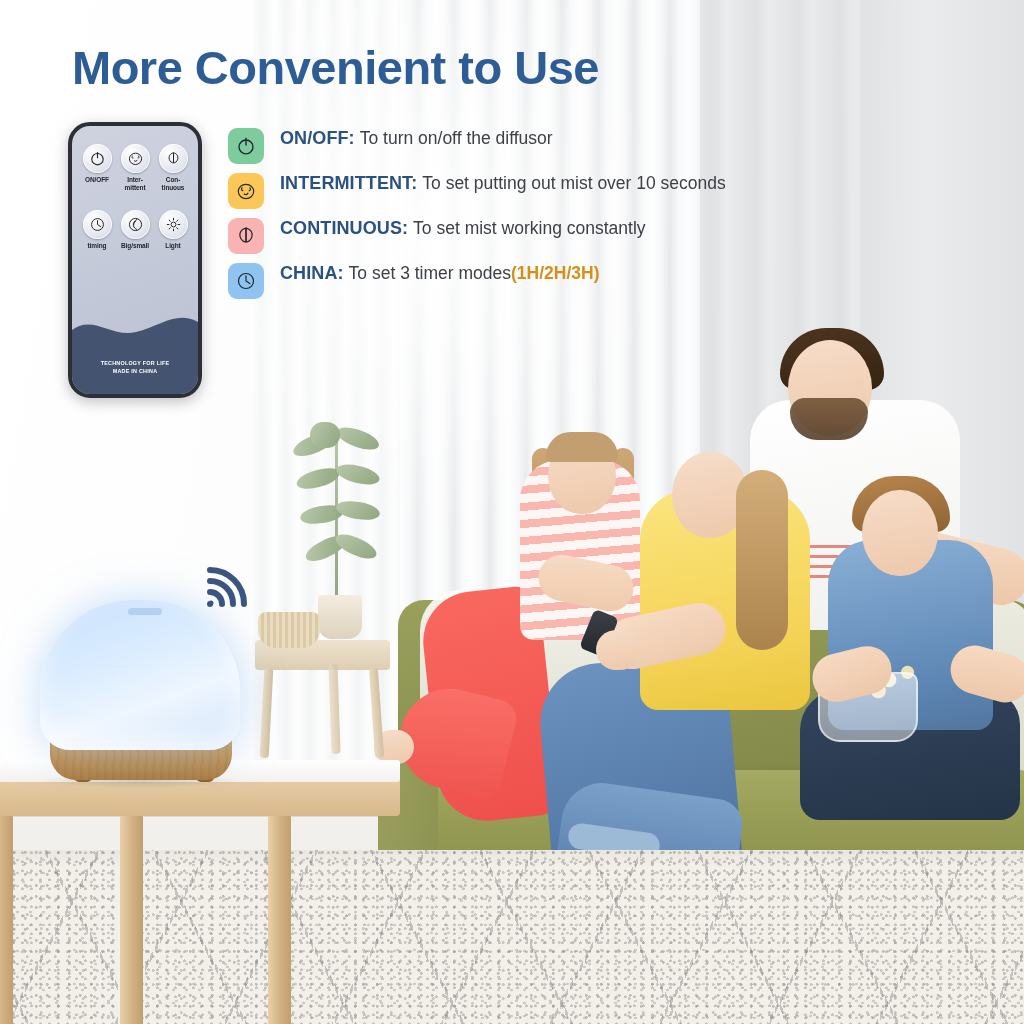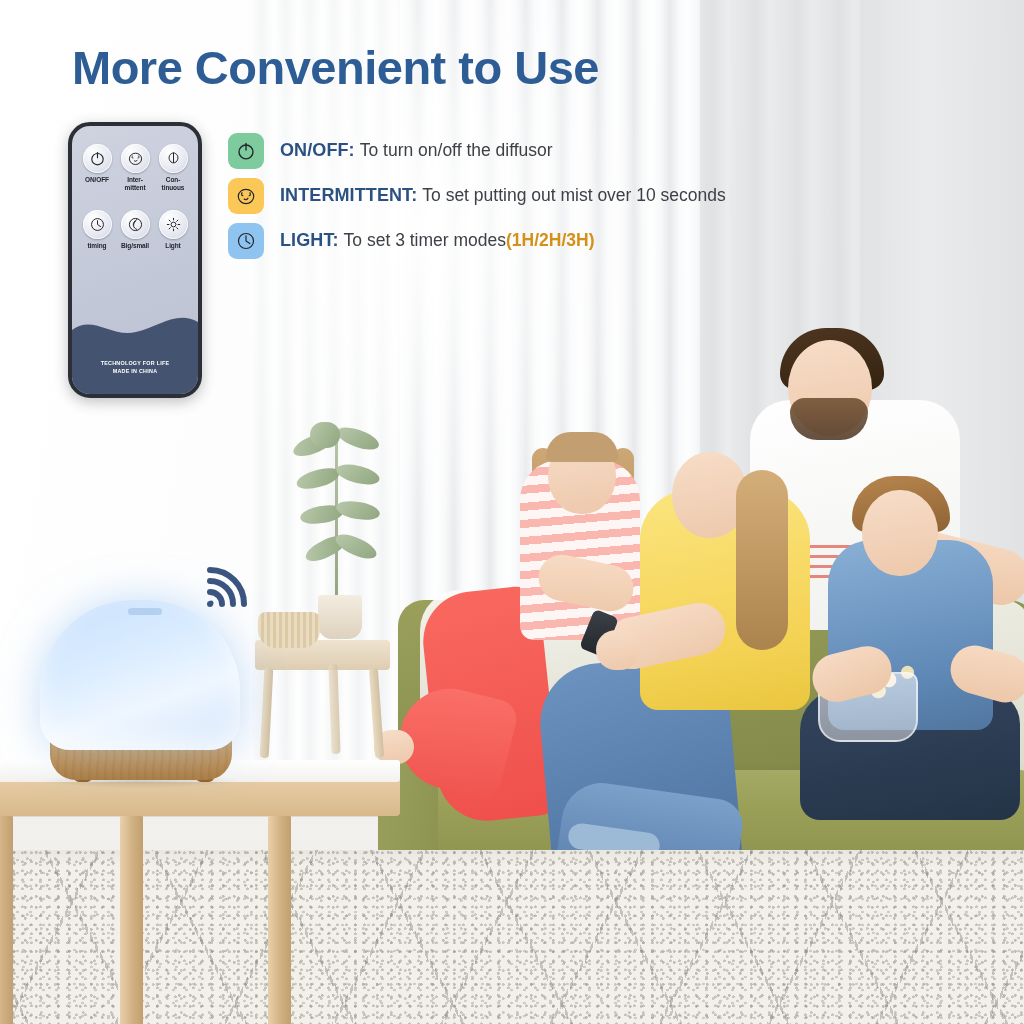--- a/index.html
+++ b/index.html
@@ -282,21 +282,21 @@
   
   #headline {
     position:absolute; left:72px; top:40px;
     font-size:47px; font-weight:bold; letter-spacing:-.5px;
     color:#2e5d96;
     text-shadow:0 1px 2px rgba(255,255,255,.6);
   }
 
   
   #features { position:absolute; left:228px; top:128px; width:700px; }
-  .feature { display:flex; align-items:center; height:45px; }
+  .feature { display:flex; height:45px; }
   .badge {
     width:36px; height:36px; flex:0 0 36px; border-radius:9px;
     display:flex; align-items:center; justify-content:center;
     margin-right:16px;
   }
   .ftext { font-size:17.5px; color:#3d4147; white-space:nowrap; }
   .fname { font-weight:bold; color:#2b5183; font-size:18px; letter-spacing:.1px; }
   .fdesc { margin-left:5px; }
   .fhl { color:#d49017; font-weight:bold; }
 </style>
@@ -542,27 +542,38 @@
         <path d="M8 8 c-1.6 2 -0.6 4.2 1 3.4"></path>
         <path d="M16 8 c1.6 2 0.6 4.2 -1 3.4"></path>
         <path d="M9.6 15 c2 1.8 3.8 1.2 4.8 -1"></path>
       </svg>
     </div>
     <div class="ftext">
       <span class="fname">INTERMITTENT:</span><span class="fdesc">To set putting out mist over 10 seconds</span>
     </div>
   </div>
 
+  <div class="feature">
+    <div class="badge" style="background:#f9b3b3">
+      <svg width="22" height="22" viewBox="0 0 24 24" fill="none" stroke="#22252c" stroke-width="1.3">
+        <path d="M12 3.4 c-5.4 1 -7.6 5.4 -6.4 9.6 c0.9 3.6 4.3 6 6.4 5.4 Z"></path>
+        <path d="M12 3.4 c5.4 1 7.6 5.4 6.4 9.6 c-0.9 3.6 -4.3 6 -6.4 5.4 Z"></path>
+      </svg>
+    </div>
+    <div class="ftext">
+      <span class="fname">CONTINUOUS:</span><span class="fdesc">To set mist working constantly</span>
+    </div>
+  </div>
 
   <div class="feature">
     <div class="badge" style="background:#8fc4f0">
       <svg width="22" height="22" viewBox="0 0 24 24" fill="none" stroke="#22252c" stroke-width="1.3">
         <circle cx="12" cy="12" r="8.2"></circle>
           <path d="M12 6.4 V12 L16.2 14.8" stroke-linecap="round"></path>
       </svg>
     </div>
     <div class="ftext">
-      <span class="fname">LIGHT:</span><span class="fdesc">To set 3 timer modes</span><span class="fhl">(1H/2H/3H)</span>
+      <span class="fname">CHINA:</span><span class="fdesc">To set 3 timer modes</span><span class="fhl">(1H/2H/3H)</span>
     </div>
   </div>
 
 
 </div>
 
 </body></html>

